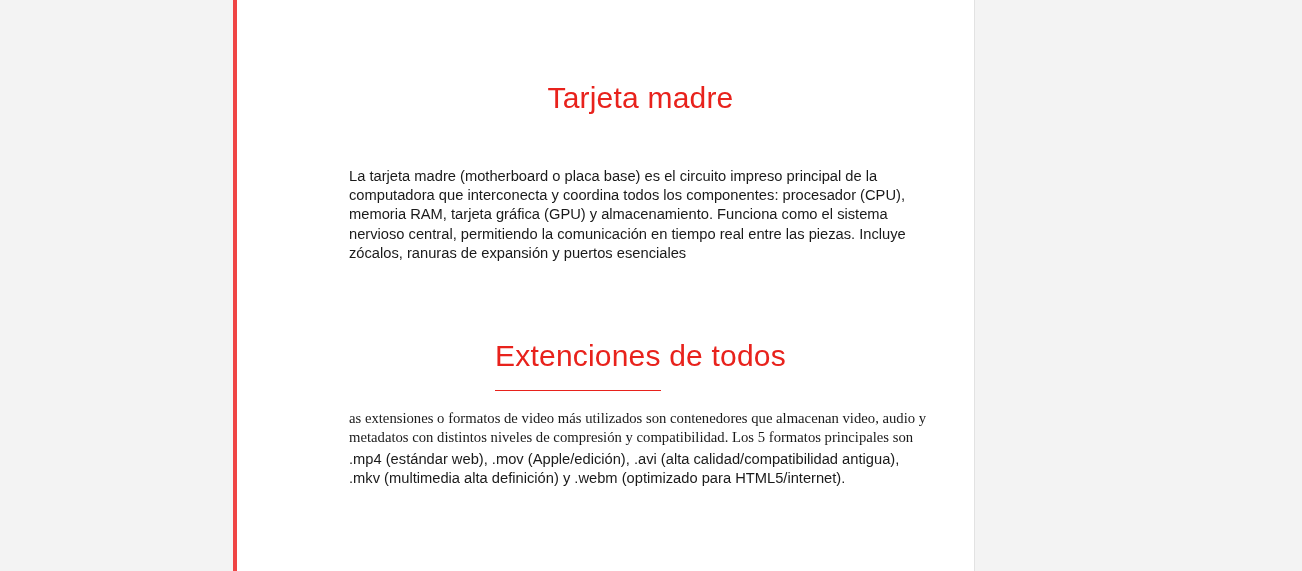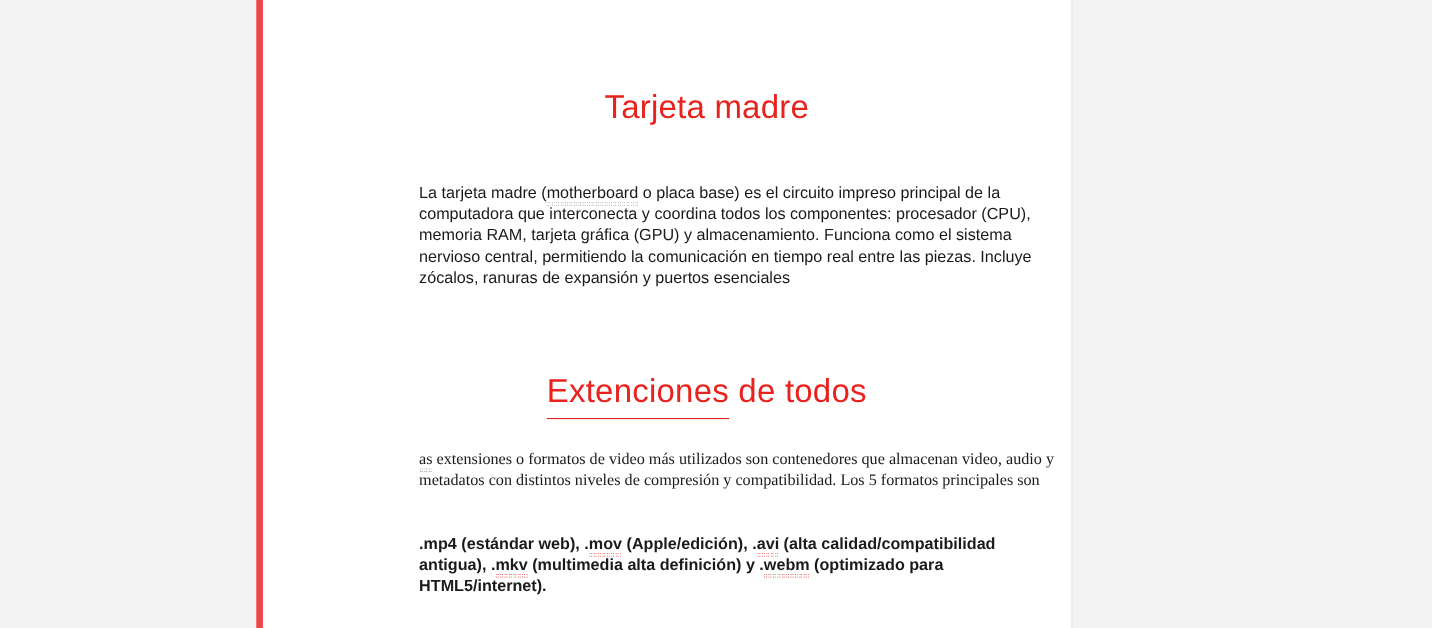--- a/index.html
+++ b/index.html
@@ -21,21 +21,21 @@
   }
   
   .page {
     position: absolute;
     left: 233px;
     top: 0;
     width: 742px;
     height: 571px;
     background: #ffffff;
     box-sizing: border-box;
-    border-left: 6px solid #ef4444;
+    border-left: 4px solid #ef4444;
     border-right: 1px solid #e2e2e2;
   }
   .page-inner {
     position: absolute;
     left: 112px;
     top: 0;
     width: 583px;
   }
   h1.doc-title {
     margin: 0;
@@ -53,51 +53,49 @@
     left: 0;
     top: 80px;
     width: 583px;
   }
   .para {
     font-family: "Liberation Sans", sans-serif;
     font-size: 14.7px;
     line-height: 19.2px;
     color: #1a1a1a;
     text-align: left;
-    margin-left: 30px;
   }
   .para-1 {
     position: absolute;
     left: 0;
     top: 167px;
     width: 572px;
   }
   .title-2 {
     position: absolute;
     left: 0;
     top: 338px;
     width: 583px;
   }
   .title-2 .underline-part {
     border-bottom: 1px solid #e8221c;
-    padding-bottom: 8px;
+    padding-bottom: 18px;
   }
   .para-2 {
     position: absolute;
     left: 0;
     top: 409px;
     width: 584px;
     font-family: Liberation Serif, serif;
   }
   .para-3 {
     position: absolute;
     left: 0;
-    top: 486px;
+    top: 450px;
     width: 584px;
-    font-weight: bold;
   }
   
   .spell {
     position: relative;
     background-image:
       linear-gradient(45deg, transparent 45%, #e8221c 45%, #e8221c 55%, transparent 55%),
       linear-gradient(-45deg, transparent 45%, #e8221c 45%, #e8221c 55%, transparent 55%);
     background-size: 4px 3px;
     background-repeat: repeat-x;
     background-position: 0 100%;

